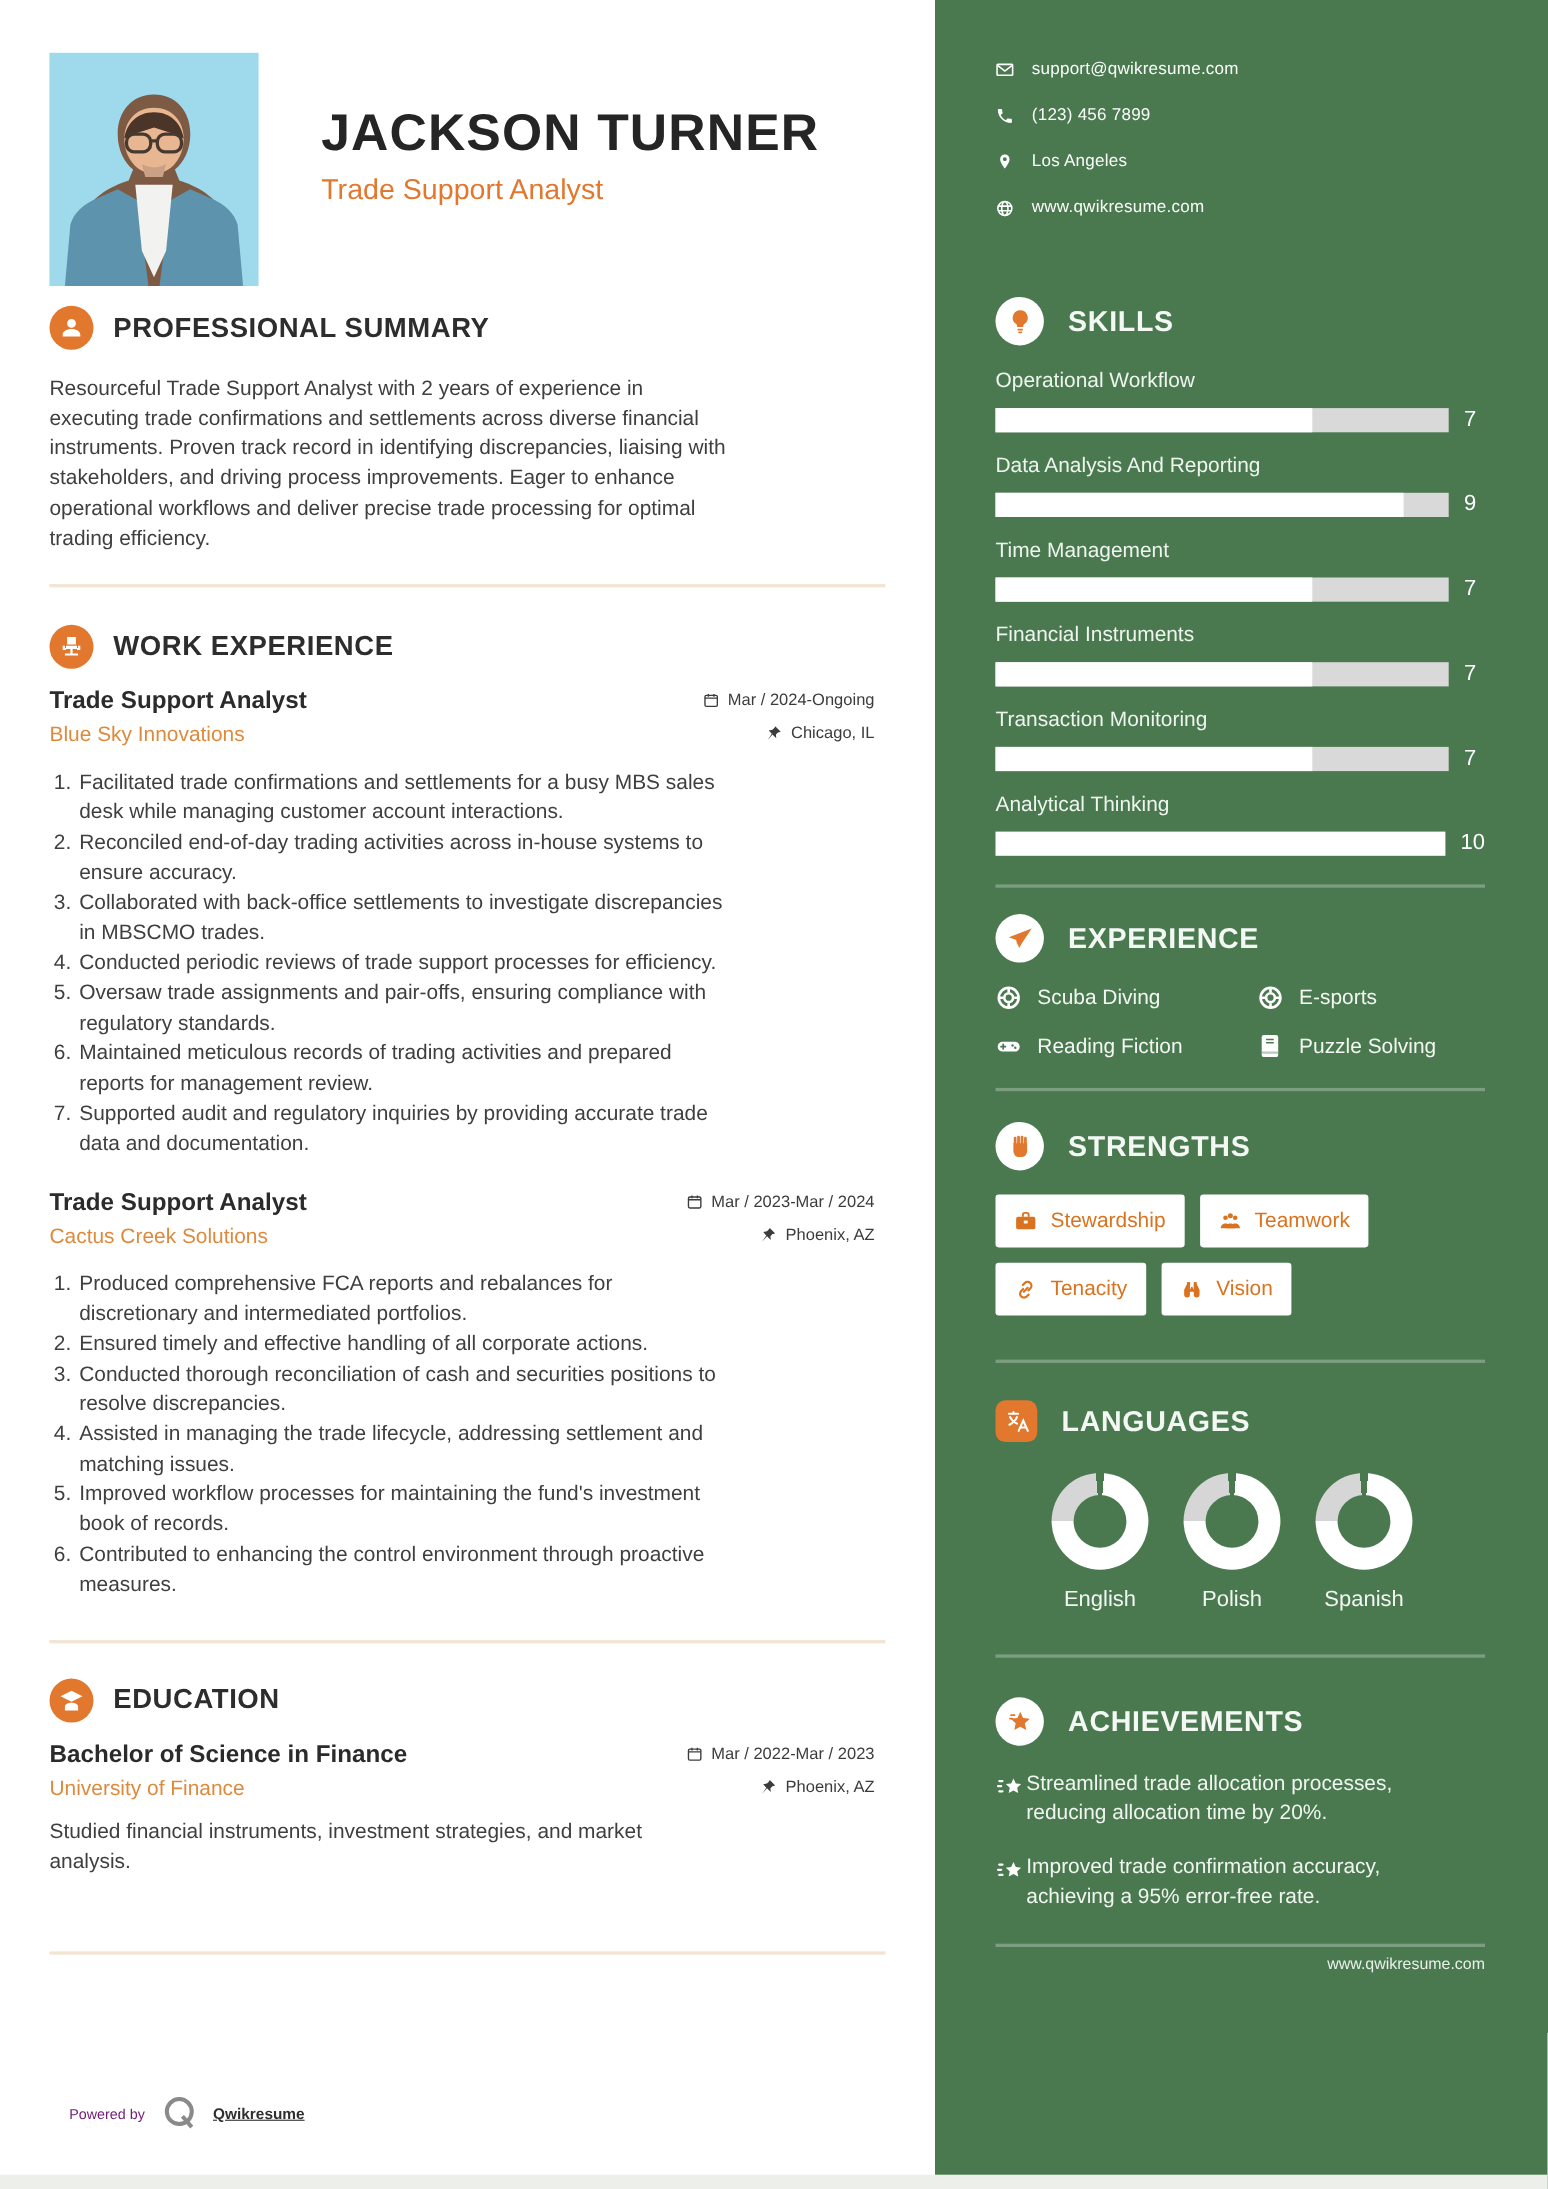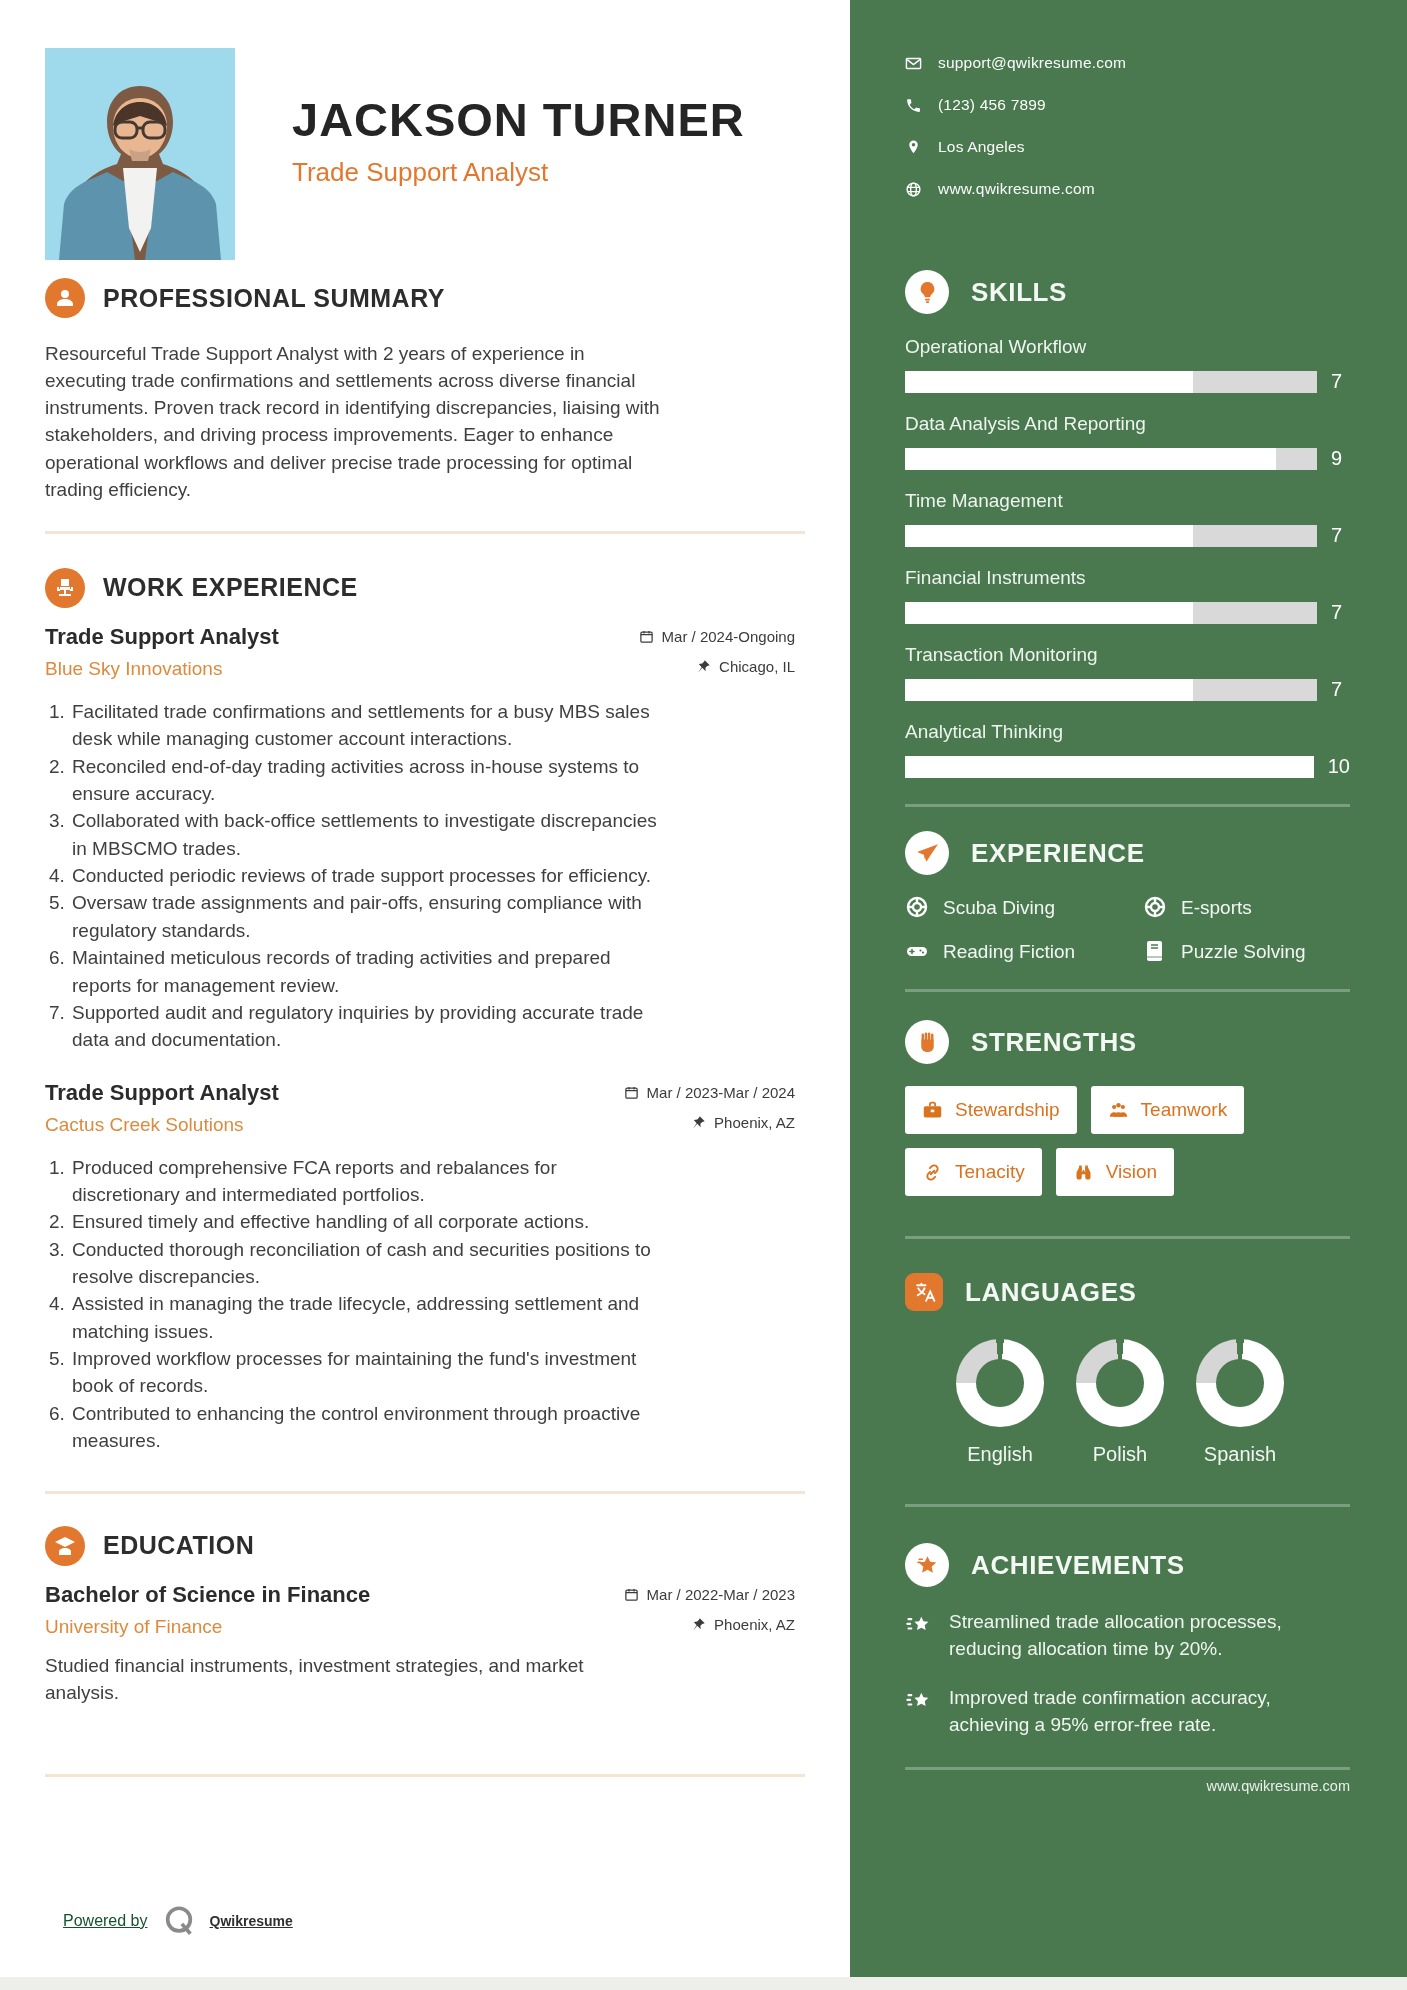--- a/index.html
+++ b/index.html
@@ -43,21 +43,21 @@
   .meta svg{width:15px;height:15px;}
   .job-sub{display:flex;justify-content:space-between;align-items:flex-start;margin-top:8px;padding-right:10px;}
   .company{font-size:19px;color:var(--company);}
   ol.bullets{margin:18px 0 0 0;padding-left:25px;max-width:618px;font-size:19px;line-height:1.44;color:var(--body);}
   ol.bullets li{padding-left:2px;}
 
   .edu-sec{margin-top:32px;}
   .edu-desc{font-size:19px;line-height:1.43;color:var(--body);max-width:600px;margin-top:14px;}
 
   .powered{position:absolute;left:63px;bottom:52px;display:flex;align-items:center;gap:14px;}
-  .powered-label{font-size:16px;color:#14532d;text-decoration:underline;}
+  .powered-label{font-size:13px;color:#701a75;}
   .q-logo{width:34px;height:34px;color:#8a8a8a;}
   .brand-link{font-size:14px;color:#2f2f2f;text-decoration:underline;font-weight:bold;}
 
   
   .sidebar{position:absolute;right:0;top:0;width:557px;height:1990px;background:var(--green);padding:42px 57px 0 55px;color:#f1f5f1;}
   .contact-row{display:flex;align-items:center;gap:16px;height:42px;}
   .contact-row svg{width:17px;height:17px;flex:0 0 auto;color:#fff;}
   .contact-text{font-size:15.5px;color:#fbfdfb;letter-spacing:.2px;}
 
   .side-head{display:flex;align-items:center;gap:22px;}
@@ -90,21 +90,21 @@
   .chip-label{font-size:19px;color:#d9731f;}
 
   .lang-sec{margin-top:34px;}
   .lang-row{display:flex;justify-content:center;margin-top:28px;width:430px;}
   .lang-col{display:flex;flex-direction:column;align-items:center;width:120px;}
   .donut{width:88px;height:88px;border-radius:50%;position:relative;}
   .donut::after{content:"";position:absolute;inset:20px;background:var(--green);border-radius:50%;}
   .lang-name{font-size:20px;color:#f3f7f3;margin-top:16px;}
 
   .ach-sec{margin-top:36px;}
-  .ach-item{display:flex;gap:16px;margin-top:22px;}
+  .ach-item{display:flex;margin-top:22px;}
   .ach-item svg{width:28px;height:28px;color:#fff;flex:0 0 auto;margin-top:2px;}
   .ach-text{font-size:19px;line-height:1.42;color:#f0f5f0;max-width:404px;}
 
   .side-foot-divider{height:3px;background:rgba(255,255,255,.28);margin-top:28px;}
   .side-website{font-size:14.5px;color:#e9efe9;text-align:right;margin-top:8px;}
 
   .bottom-strip{position:absolute;left:0;bottom:0;width:100%;height:13px;background:#edf0ea;z-index:5;}
 </style>
 </head>
 <body>

